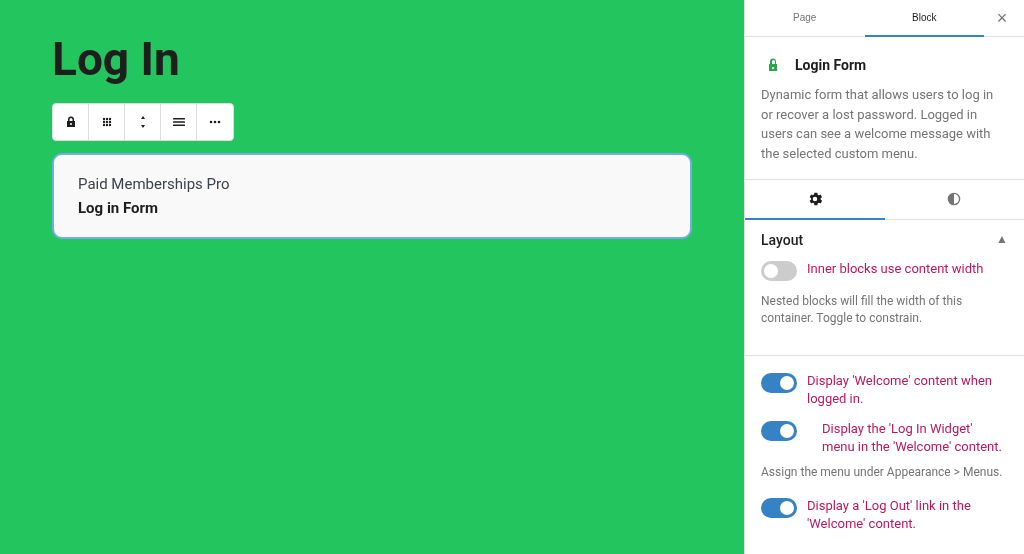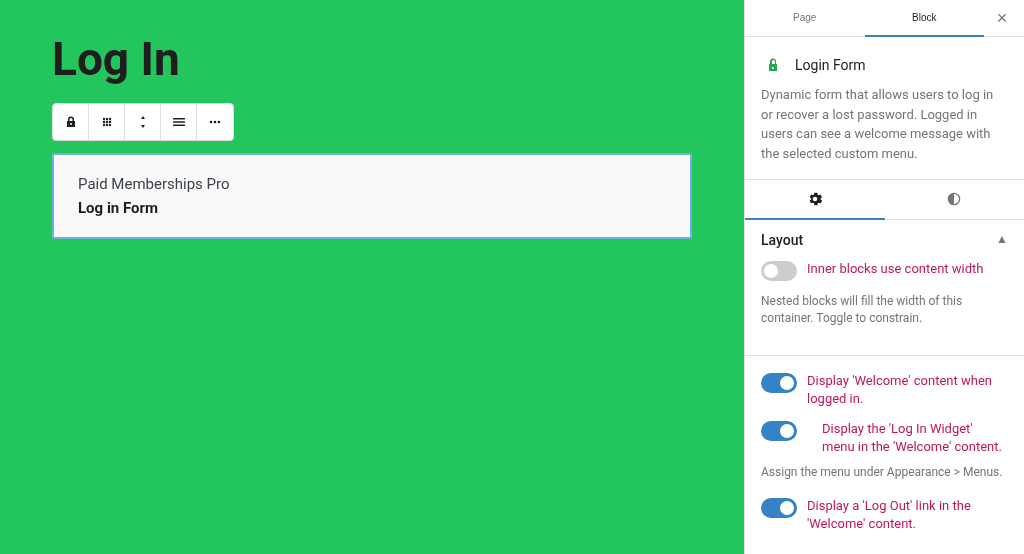--- a/index.html
+++ b/index.html
@@ -56,21 +56,21 @@
       border-right: none;
     }
 
     .toolbar-btn svg {
       width: 16px;
       height: 16px;
     }
 
     .block-container {
       border: 2px solid #72aee6;
-      border-radius: 2px;
+      border-radius: 10px;
       background: #f9f9f9;
       padding: 20px 24px;
       max-width: 740px;
     }
 
     .block-provider {
       font-size: 15px;
       color: #3c434a;
       margin-bottom: 6px;
     }
@@ -151,21 +151,21 @@
       height: 24px;
       display: flex;
       align-items: center;
       justify-content: center;
       color: #2da44e;
       font-size: 16px;
     }
 
     .block-info-title {
       font-size: 14px;
-      font-weight: 400;
+      font-weight: 700;
       color: #1e1e1e;
     }
 
     .block-info-desc {
       font-size: 13px;
       color: #757575;
       line-height: 1.5;
     }
 
     

